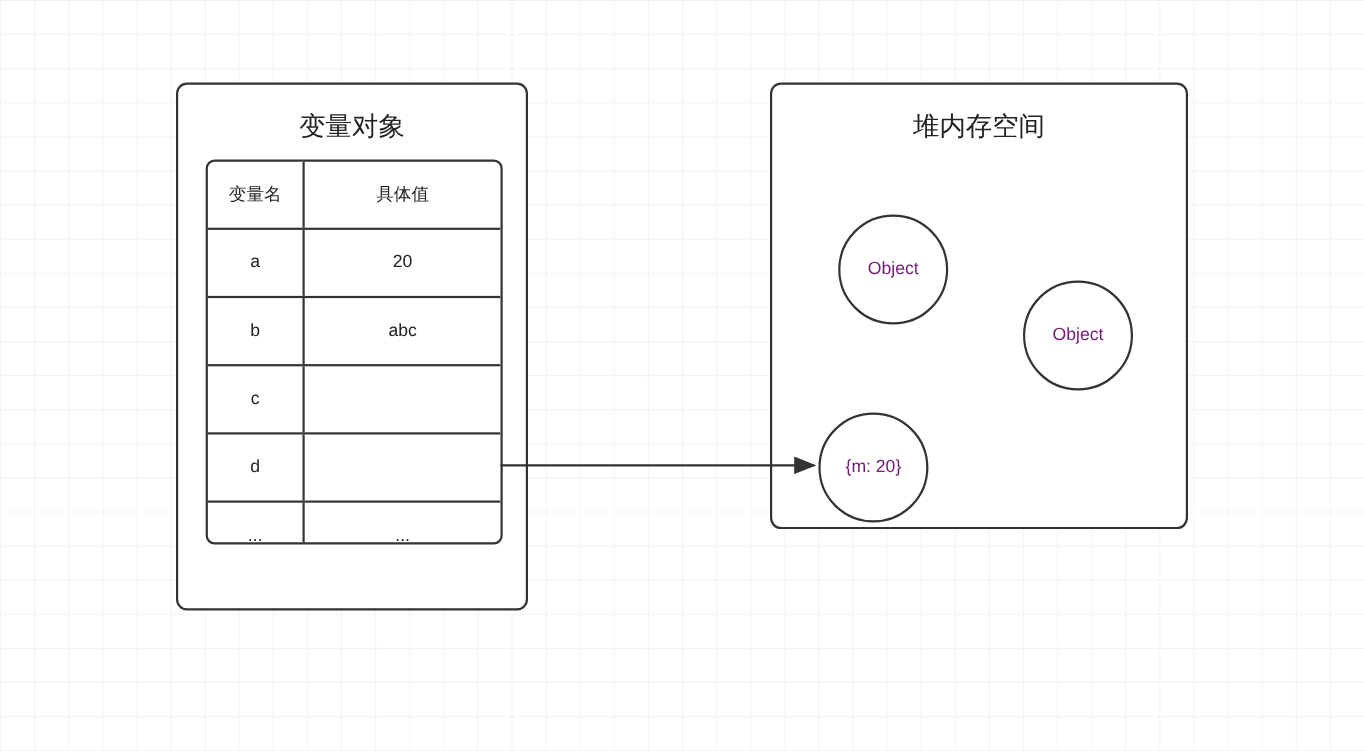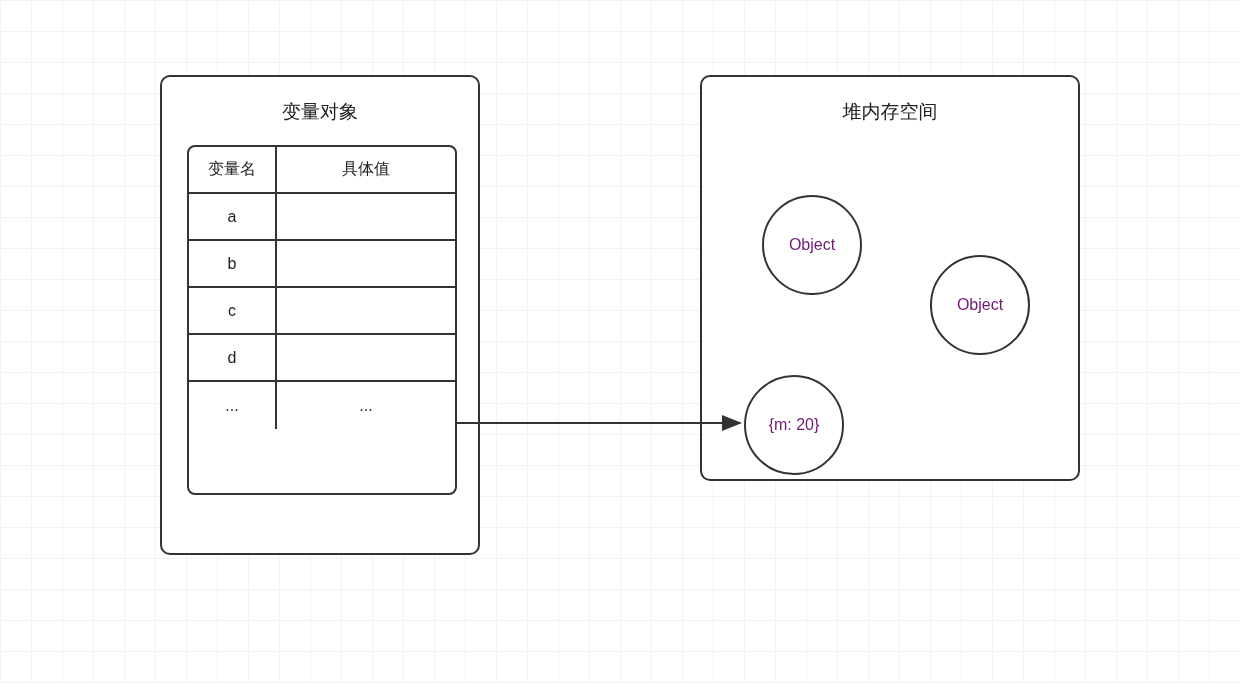--- a/index.html
+++ b/index.html
@@ -26,42 +26,42 @@
   }
   .panel {
     position: absolute;
     border: 2px solid #333;
     border-radius: 10px;
     background: #fff;
     box-sizing: border-box;
   }
   .panel-title {
     text-align: center;
-    font-size: 19px;
+    font-size: 24px;
     color: #222;
     user-select: none;
   }
   .left-panel .panel-title {
     margin-top: 22px;
   }
   .right-panel .panel-title {
     margin-top: 22px;
   }
   
   .vo-table {
     position: absolute;
     border: 2px solid #333;
     border-radius: 8px;
     box-sizing: border-box;
     overflow: hidden;
     background: #fff;
   }
   .vo-row {
     display: flex;
-    height: 47px;
+    height: 62px;
     border-bottom: 2px solid #333;
     box-sizing: border-box;
   }
   .vo-row:last-child { border-bottom: none; }
   .vo-cell {
     display: flex;
     align-items: center;
     justify-content: center;
     font-size: 16px;
     color: #222;
@@ -102,23 +102,25 @@
   <div class="panel left-panel" style="left:160px; top:75px; width:320px; height:480px;">
     <div class="panel-title">变量对象</div>
 
     <div class="vo-table" style="left:25px; top:68px; width:270px; height:350px;">
       <div class="vo-row vo-header">
         <div class="vo-cell col-name">变量名</div>
         <div class="vo-cell col-val">具体值</div>
       </div>
       <div class="vo-row">
         <div class="vo-cell col-name">a</div>
+        <div class="vo-cell col-val">20</div>
       </div>
       <div class="vo-row">
         <div class="vo-cell col-name">b</div>
+        <div class="vo-cell col-val">abc</div>
       </div>
       <div class="vo-row">
         <div class="vo-cell col-name">c</div>
       </div>
       <div class="vo-row">
         <div class="vo-cell col-name">d</div>
       </div>
       <div class="vo-row">
         <div class="vo-cell col-name">...</div>
         <div class="vo-cell col-val">...</div>

